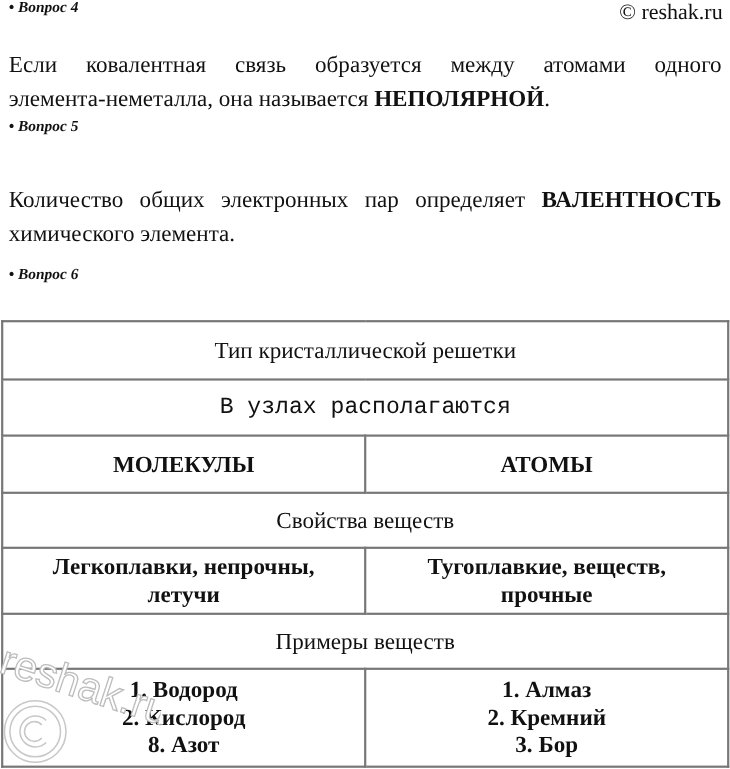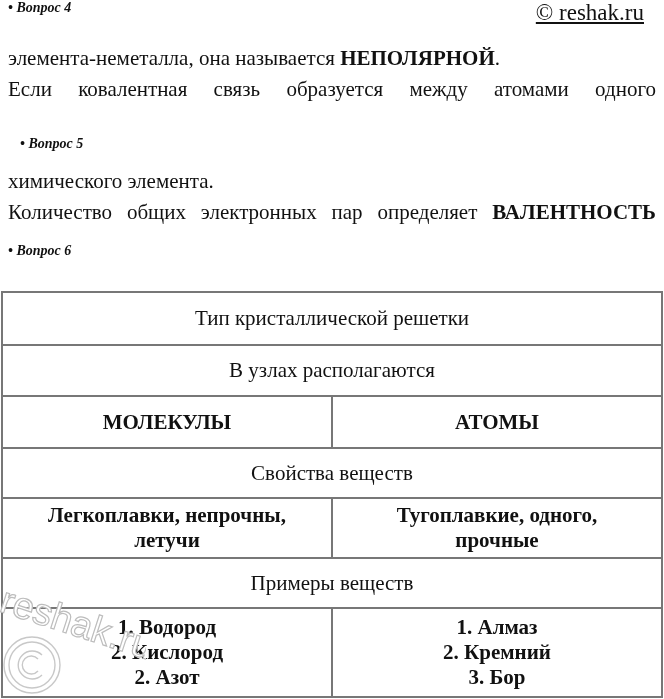--- a/index.html
+++ b/index.html
@@ -2,21 +2,21 @@
 <html><head>
   <meta charset="utf-8">
   <style>
     html, body { margin: 0; padding: 0; background: #ffffff; }
     body {
       width: 664px; height: 699px; position: relative; overflow: hidden;
       font-family: "Liberation Serif", serif; color: #111;
     }
     .abs { position: absolute; }
     .qhead { font-size: 14px; font-weight: bold; font-style: italic; left: 8px; }
-    .copyright { font-size: 23px; right: 20px; top: 0px; text-decoration: underline; }
+    .copyright { font-size: 20px; right: 7px; top: 0px; }
     .para { left: 8px; width: 648px; font-size: 21px; line-height: 31px; text-align: justify; }
     .line { display: block; }
     .b { font-weight: bold; }
 
     table.grid {
       position: absolute; left: 1px; top: 291px; width: 662px; height: 407px;
       border-collapse: collapse; table-layout: fixed;
       font-size: 21px;
     }
     table.grid td {
@@ -33,66 +33,66 @@
       pointer-events: none;
     }
   </style>
 </head>
 <body>
 
 <div class="abs qhead" style="top:0px;">• Вопрос 4</div>
 <div class="abs copyright">© reshak.ru</div>
 
 <div class="abs para" style="top:43px;">
+  <span class="line" style="text-align:justify; text-align-last:justify;">Если ковалентная связь образуется между атомами одного</span>
   <span class="line"><span>элемента-неметалла, она называется </span><span class="b">НЕПОЛЯРНОЙ</span><span>.</span></span>
-  <span class="line" style="text-align:justify; text-align-last:justify;">Если ковалентная связь образуется между атомами одного</span>
 </div>
 
-<div class="abs qhead" style="top:136px;margin-left:12px;">• Вопрос 5</div>
+<div class="abs qhead" style="top:108px;">• Вопрос 5</div>
 
 <div class="abs para" style="top:166px;">
+  <span class="line" style="text-align-last:justify;"><span>Количество общих электронных пар определяет </span><span class="b">ВАЛЕНТНОСТЬ</span></span>
   <span class="line">химического элемента.</span>
-  <span class="line" style="text-align-last:justify;"><span>Количество общих электронных пар определяет </span><span class="b">ВАЛЕНТНОСТЬ</span></span>
 </div>
 
 <div class="abs qhead" style="top:243px;">• Вопрос 6</div>
 
 <table class="grid">
   <tbody>
       <tr class="hdr" style="height:47px;">
     <td colspan="2">Тип кристаллической решетки</td>
   </tr>
-  <tr class="hdr" style="height:46px;">
+  <tr class="hdr" style="height:46px;font-family:Liberation Mono, monospace;">
     <td colspan="2">В узлах располагаются</td>
   </tr>
   <tr class="bold" style="height:46px;border-radius:11px;">
     <td>МОЛЕКУЛЫ</td>
     <td>АТОМЫ</td>
   </tr>
   <tr class="hdr" style="height:45px;padding-left:44px;">
     <td colspan="2">Свойства веществ</td>
   </tr>
   <tr class="bold" style="height:53px;padding-left:42px;">
     <td>
       <span style="display:block">Легкоплавки, непрочны,</span>
       <span style="display:block">летучи</span>
     </td>
     <td>
-      <span style="display:block">Тугоплавкие, одного,</span>
+      <span style="display:block">Тугоплавкие, веществ,</span>
       <span style="display:block">прочные</span>
     </td>
   </tr>
   <tr class="hdr" style="height:45px;margin-left:40px;">
     <td colspan="2">Примеры веществ</td>
   </tr>
   <tr class="bold" style="height:79px;">
     <td class="list">
       <span>1.  Водород</span>
       <span>2.  Кислород</span>
-      <span>2.  Азот</span>
+      <span>8.  Азот</span>
     </td>
     <td class="list">
       <span>1.  Алмаз</span>
       <span>2.  Кремний</span>
       <span>3.  Бор</span>
     </td>
   </tr>
 </tbody>
   </table>
 

